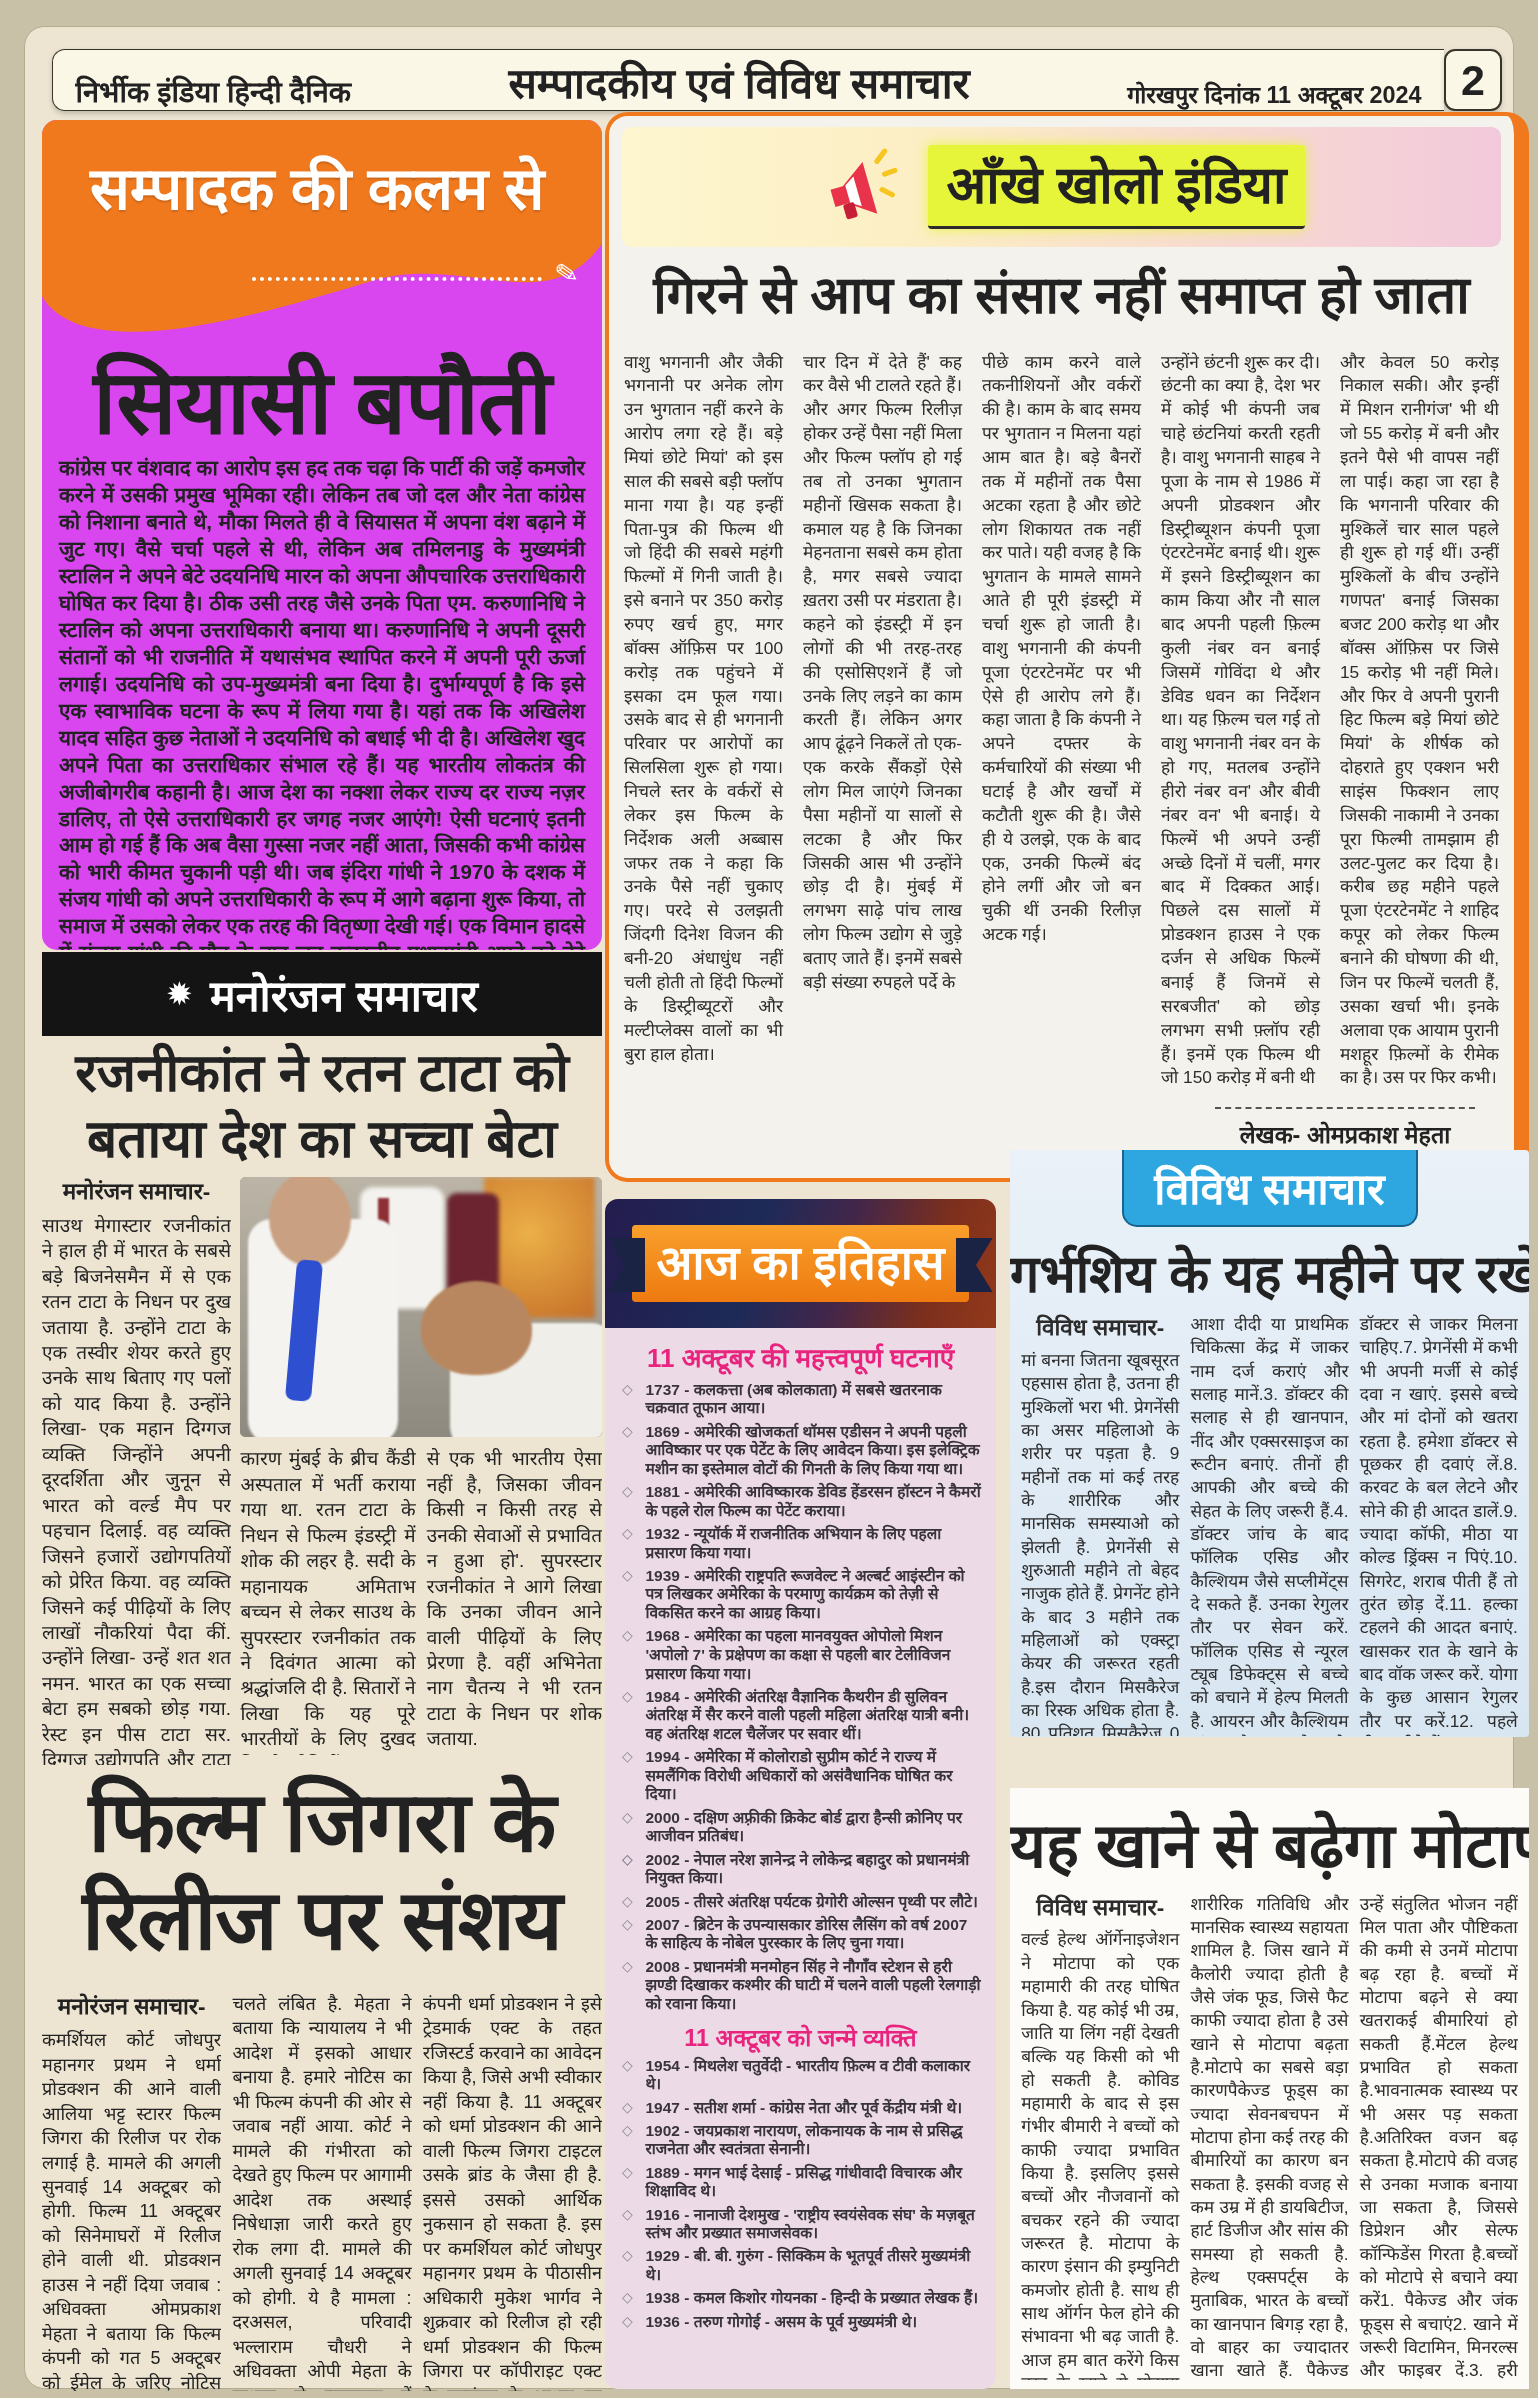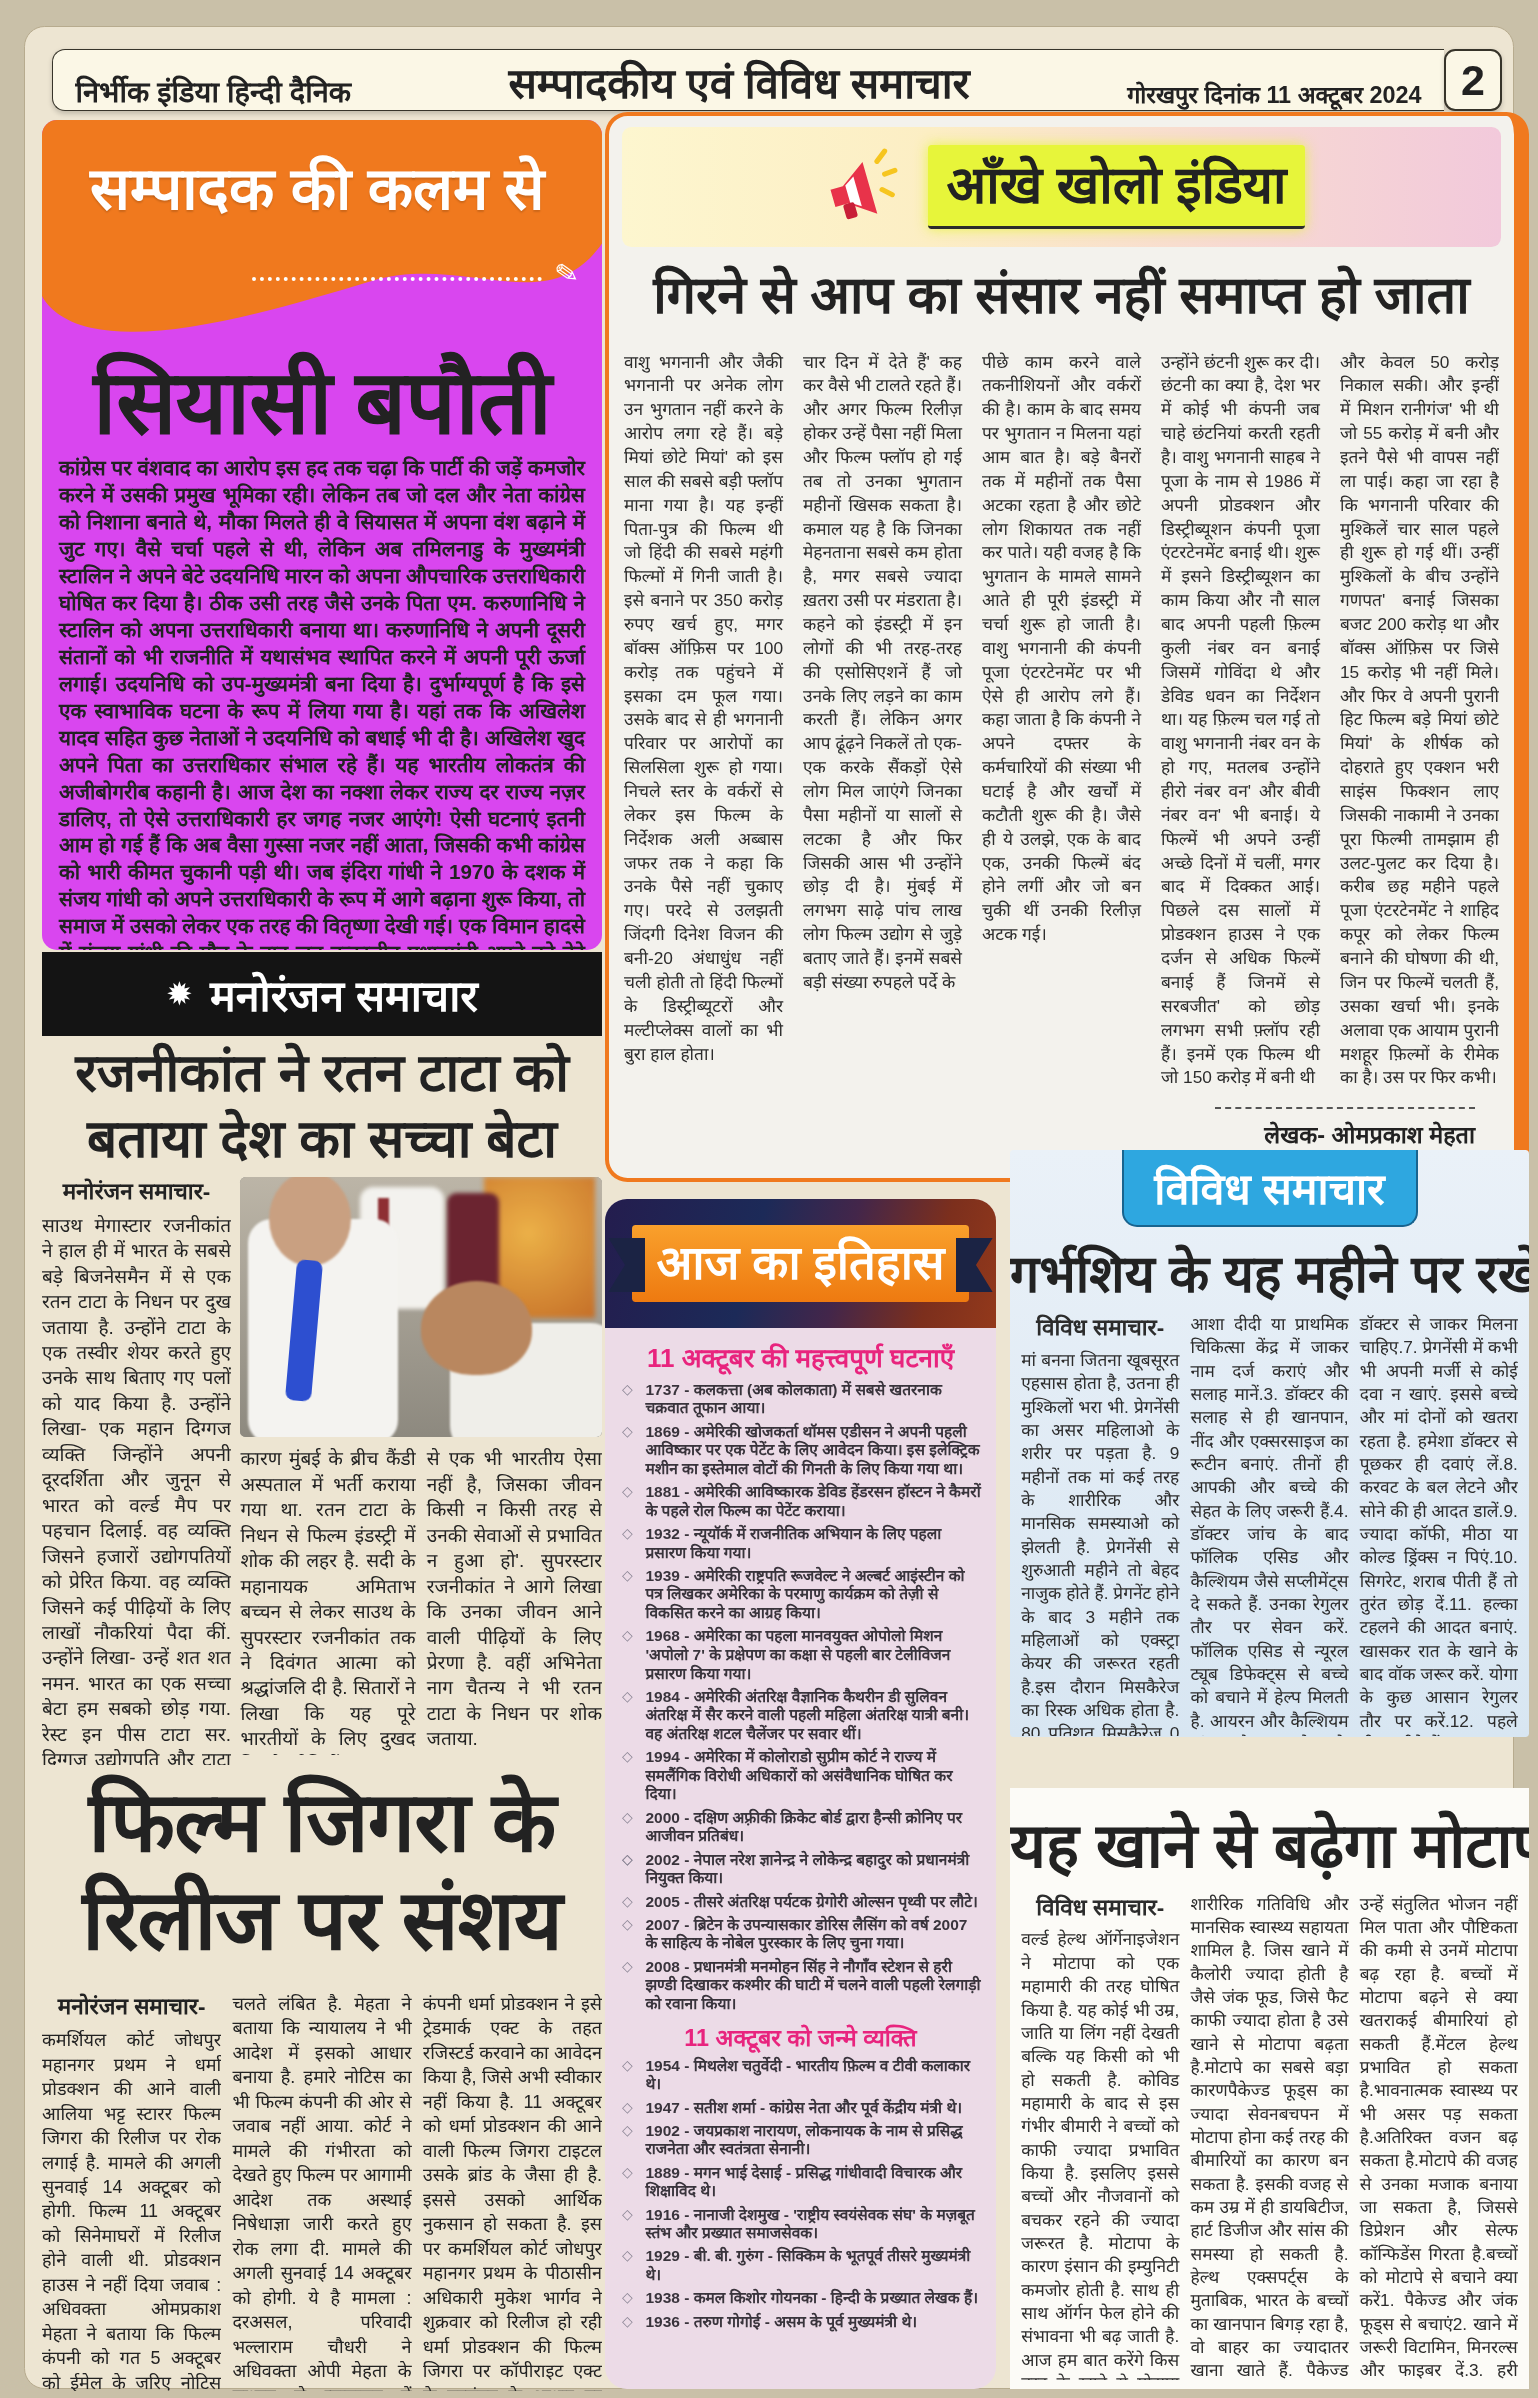--- a/index.html
+++ b/index.html
@@ -66,25 +66,25 @@
   .awaken{position:absolute;left:605px;top:112px;width:924px;height:1070px;background:#f3f2ed;
           border:4.7px solid var(--orange);border-right-width:15px;border-radius:22.5px;overflow:hidden}
   .aw-banner{margin:11.2px 13px 0;height:120px;border-radius:9.4px;position:relative;
              background:linear-gradient(90deg,#fdf6cf 0%,#fceec4 35%,#f7d9d2 70%,#f2c9db 100%);
              display:flex;align-items:center;justify-content:center;gap:28px}
   .aw-kicker{background:var(--hl);padding:1.9px 19px 7.5px;font-size:52px;font-weight:800;
              border-bottom:3.7px solid #2b2b2b;border-radius:3.7px;box-shadow:0 0 13px rgba(231,245,58,.9)}
   .aw-headline{text-align:center;font-size:52px;font-weight:800;margin:9.4px 7.5px 3.7px;white-space:nowrap;overflow:hidden}
   .aw-cols{display:flex;gap:20px;margin:23px 15px;height:798px;overflow:hidden}
   .aw-col{flex:1;font-size:17.3px;line-height:1.38;text-align:justify;color:#2c2c2c}
-  .aw-author{position:absolute;right:39px;bottom:28px;width:260px;text-align:right;background:#f3f2ed;
+  .aw-author{position:absolute;right:39px;bottom:28px;width:260px;text-align:center;background:#f3f2ed;
              border-top:2.8px dashed #555;padding-top:9.4px;font-size:23.4px;font-weight:800}
   
   .history{position:absolute;left:605px;top:1199px;width:391px;height:1190px;background:#ecdbe7;
-           border-radius:22px;overflow:hidden}
+           border-radius:13px;overflow:hidden}
   .hist-head{height:129px;position:relative;display:flex;align-items:center;justify-content:center;
              background:linear-gradient(105deg,#241d4e 0%,#1c2a58 38%,#43264a 60%,#7c2f1d 82%,#93391b 100%)}
   .hist-ribbon{position:relative;background:linear-gradient(#f9a02c,#ee7a10);color:#fff;font-size:47px;
                font-weight:800;padding:3.7px 24px 9.4px;border-radius:3.7px;white-space:nowrap;z-index:1}
   .hist-ribbon::before,.hist-ribbon::after{content:"";position:absolute;top:13px;width:37px;height:54px;
                background:#1b2344;z-index:-1}
   .hist-ribbon::before{left:-24px;clip-path:polygon(0 0,100% 0,100% 100%,0 100%,45% 50%)}
   .hist-ribbon::after{right:-24px;clip-path:polygon(0 0,100% 0,55% 50%,100% 100%,0 100%)}
   .hist-sub{color:var(--pink);font-weight:800;font-size:26px;text-align:center;margin:11.2px 3.7px 5.6px}
   .hist-sub.small{font-size:23.4px;margin:7.5px 3.7px 3.7px}

